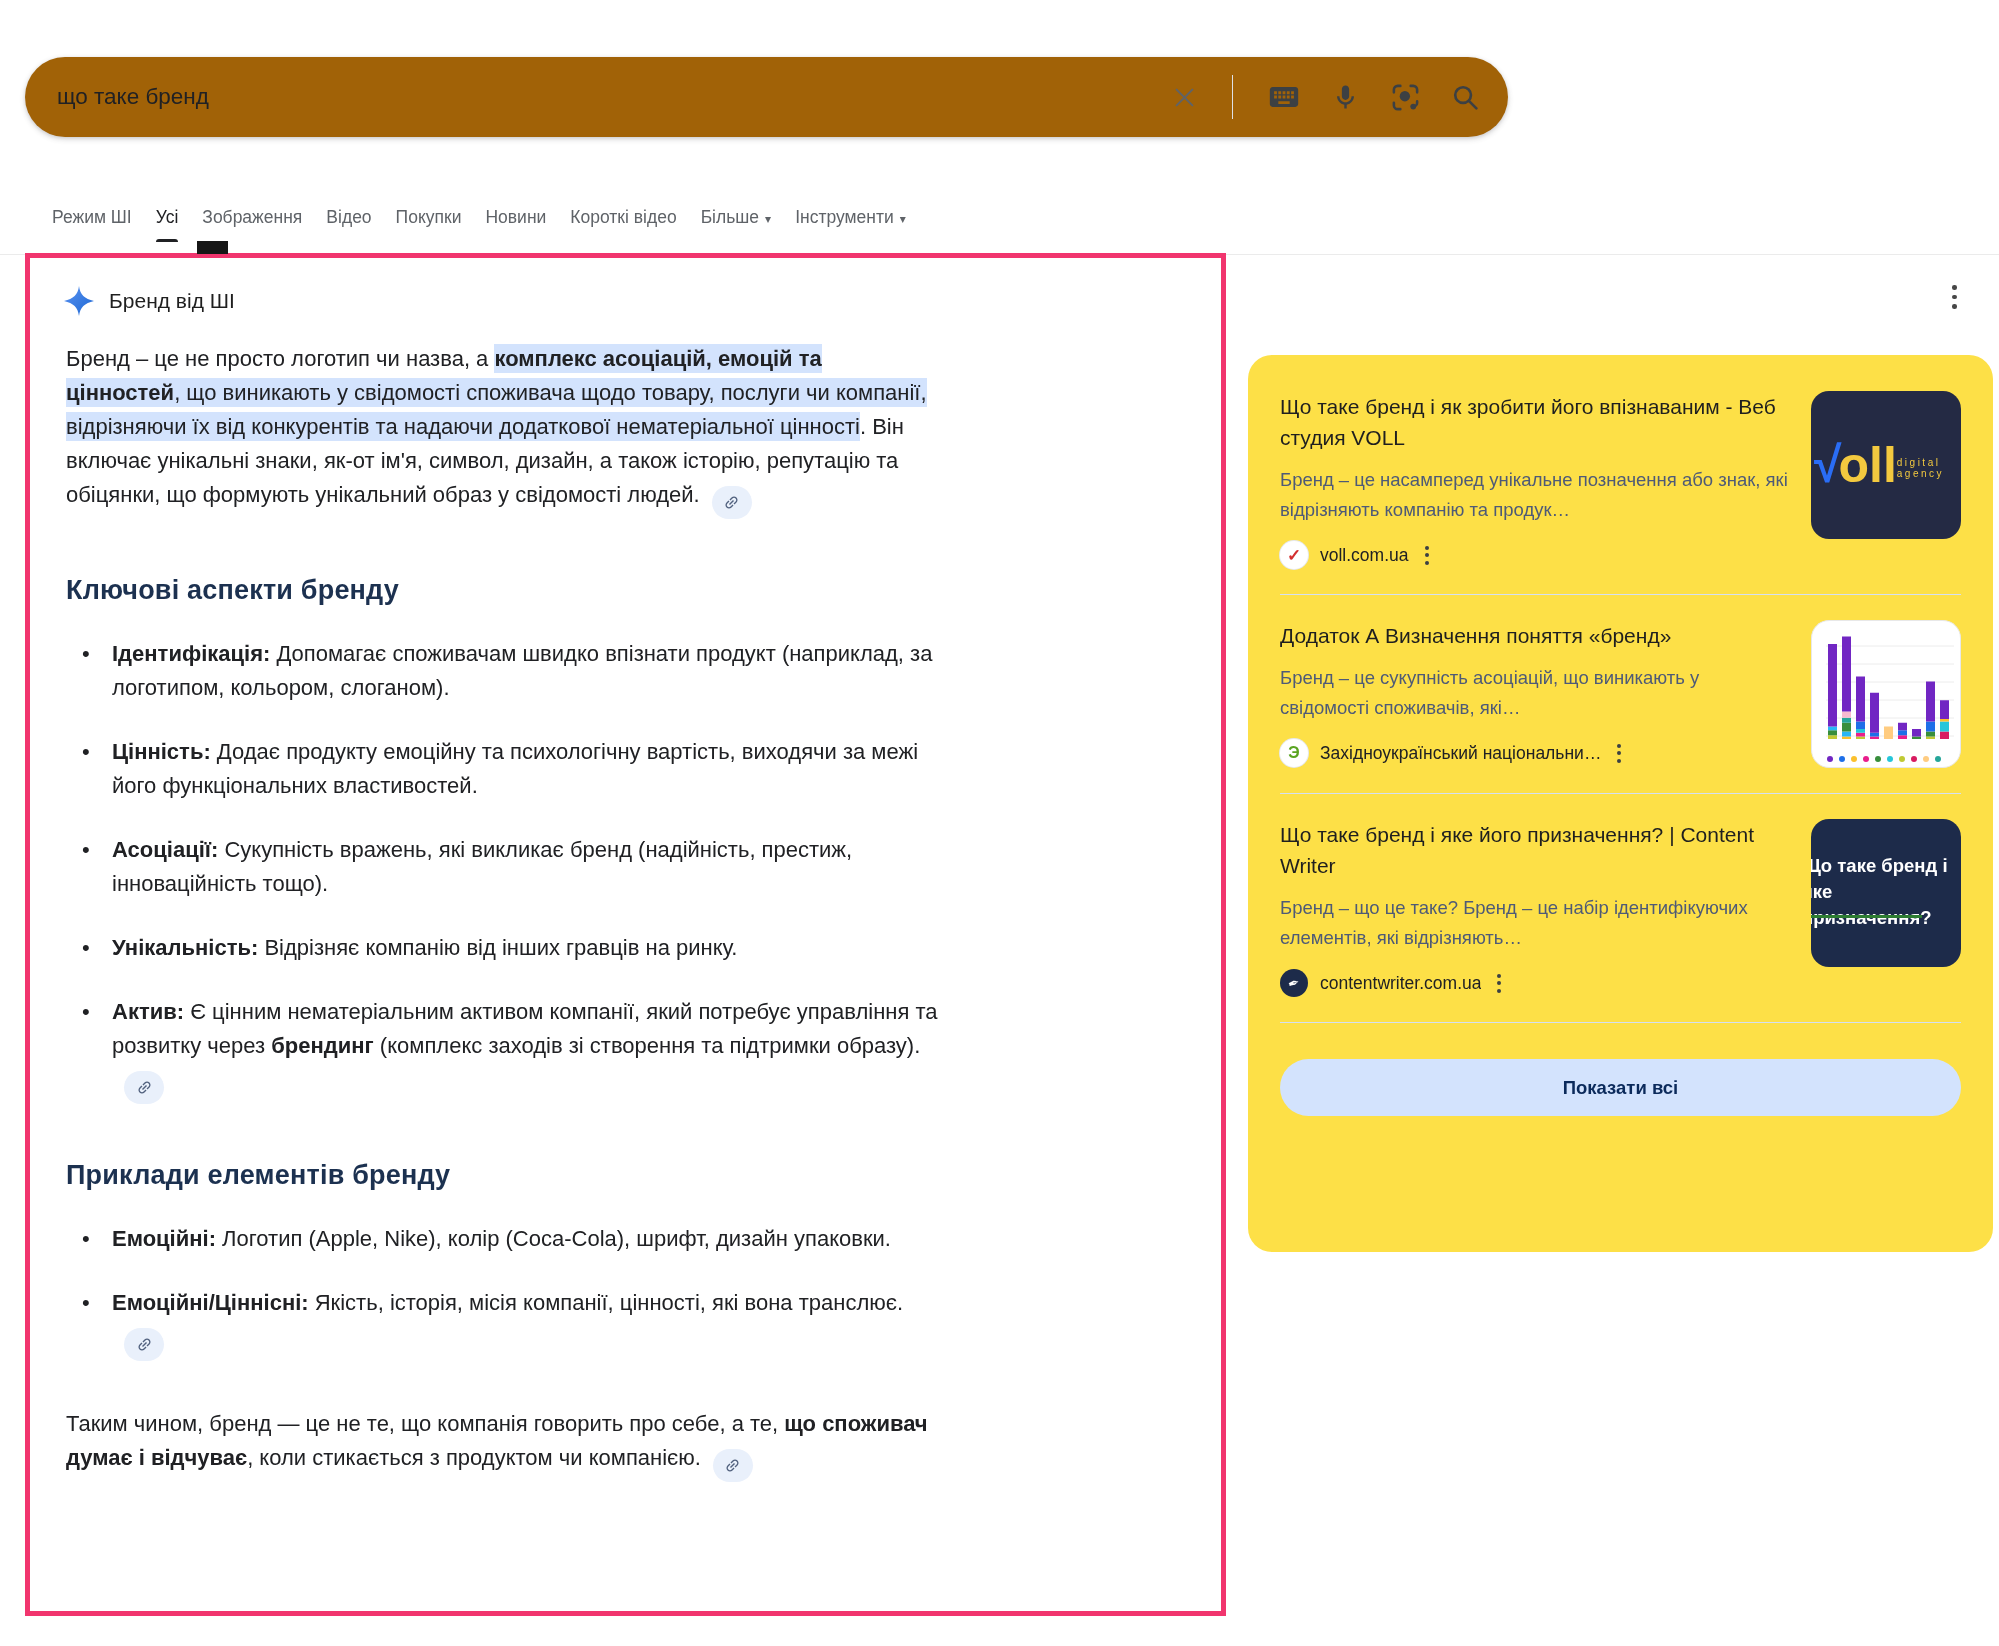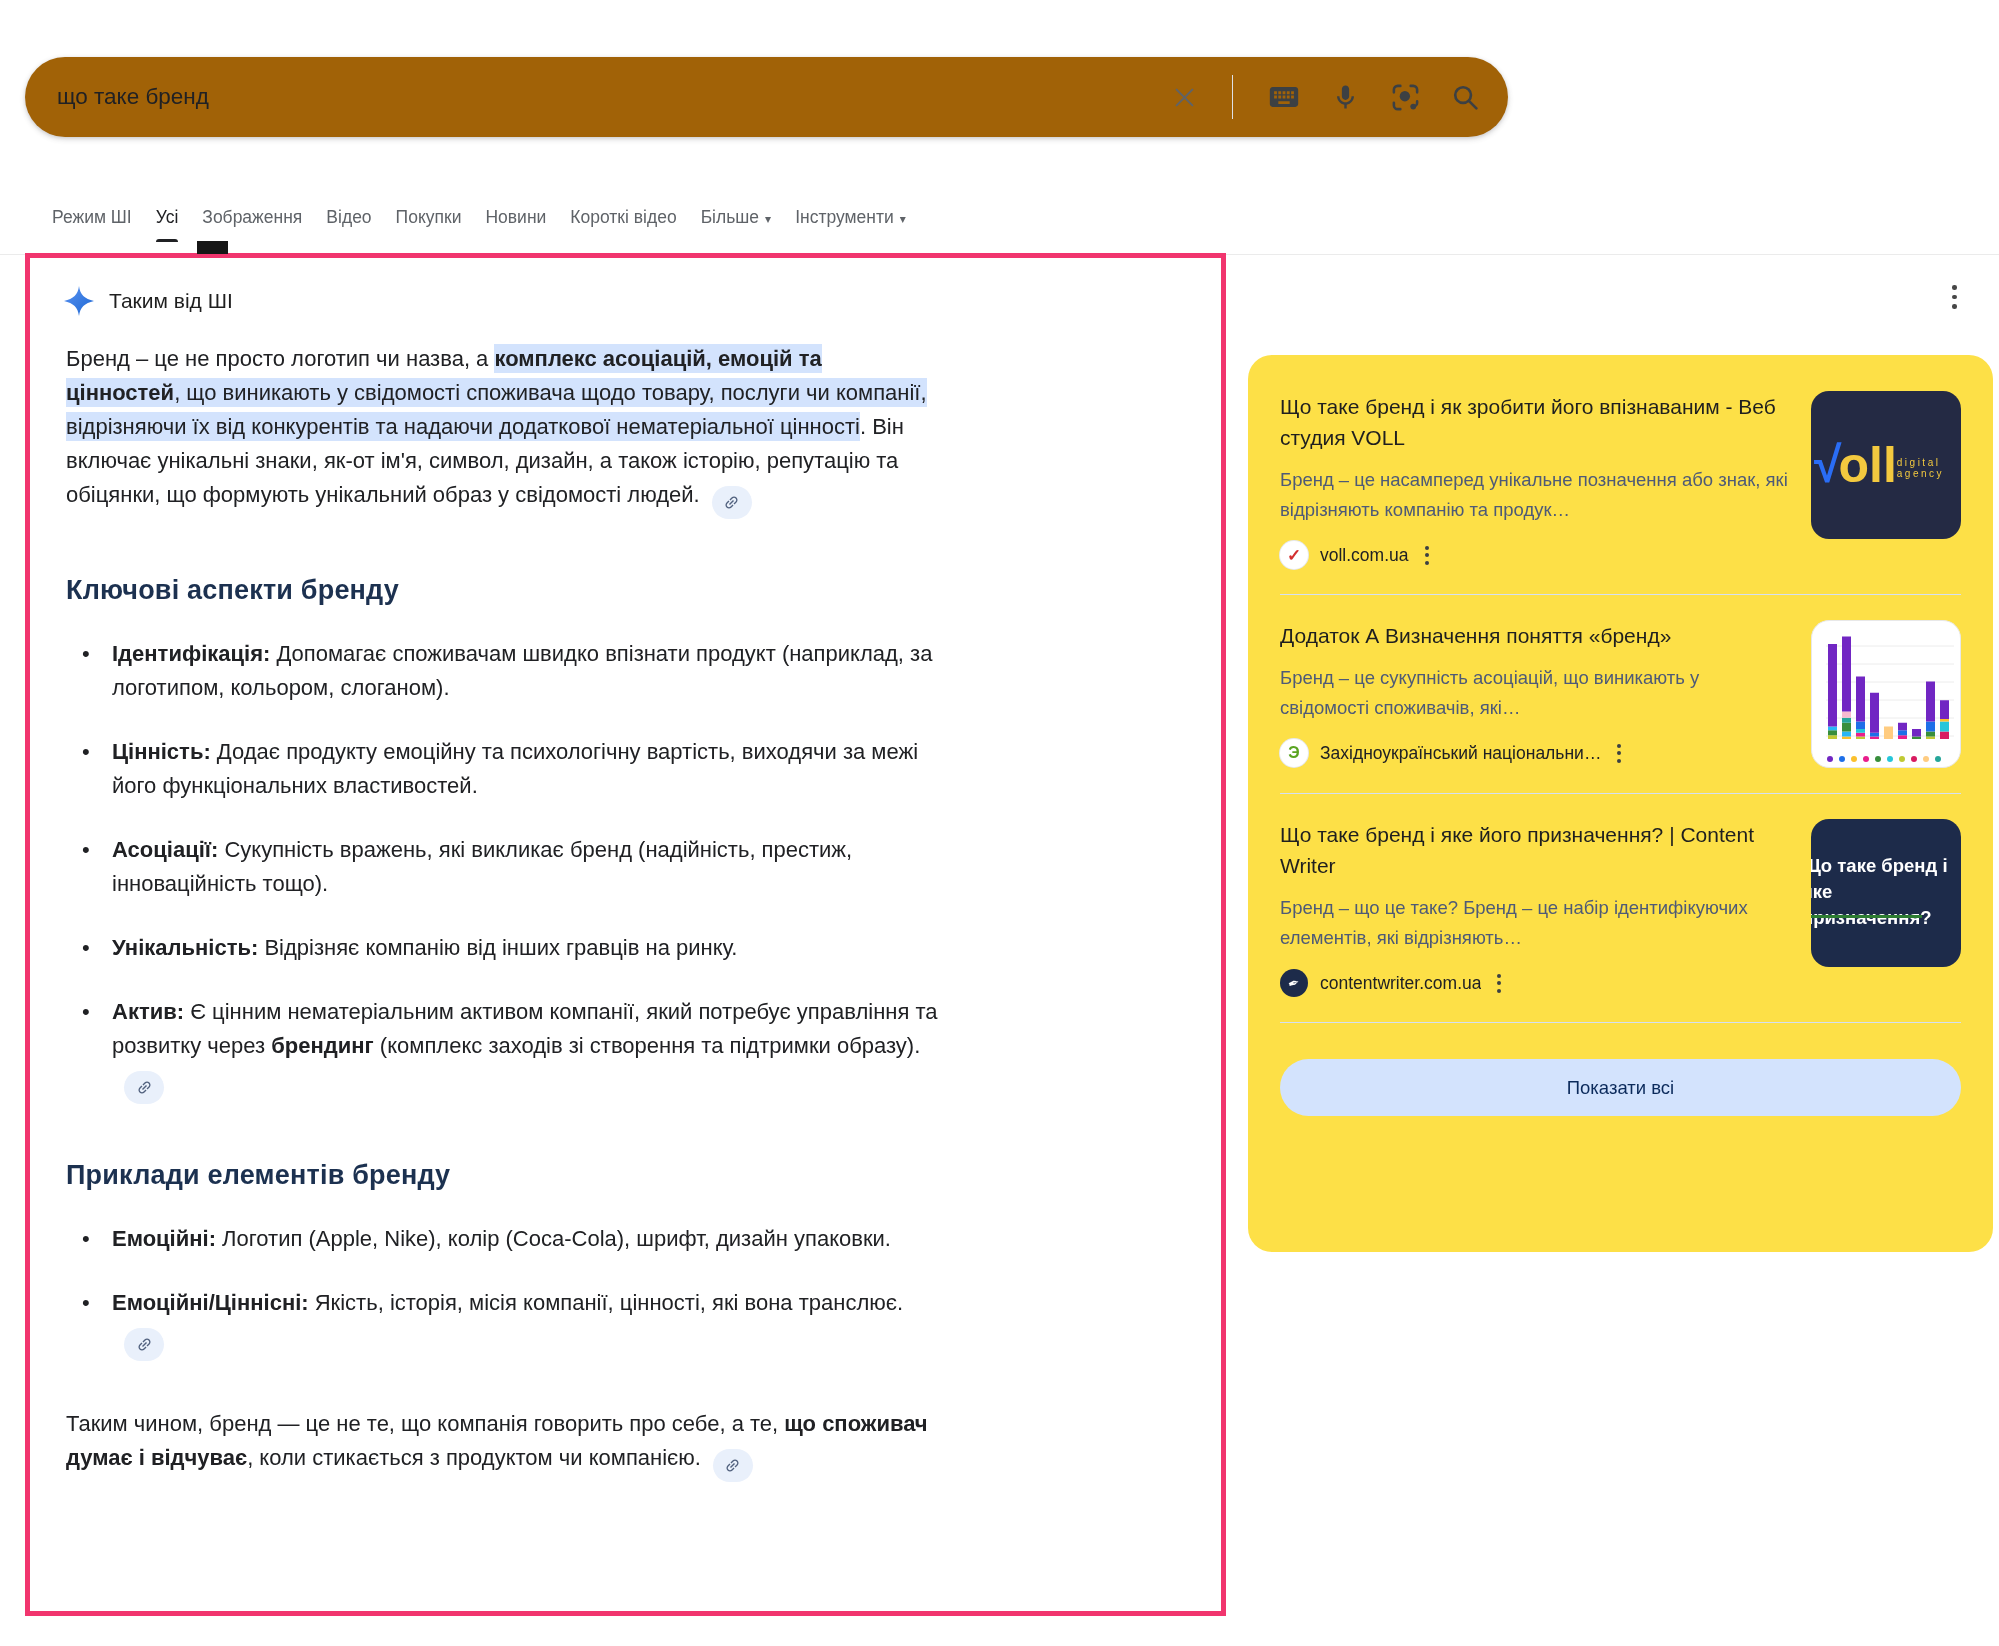--- a/index.html
+++ b/index.html
@@ -74,21 +74,21 @@
   .voll-v{color:#2a6df5;font-style:italic;}
   .voll-oll{color:#f3c93f;}
   .voll-sub{color:#f3c93f;font-size:10px;letter-spacing:2.5px;margin-top:6px;}
   .thumb.chart{background:#fff;border:1px solid #e8e8e8;box-sizing:border-box;}
   .thumb.vid{background:#1d2b4a;}
   .vid-text{position:absolute;left:-9px;top:34px;width:160px;color:#fff;font-weight:bold;font-size:18.5px;line-height:26px;}
   .vid-bar{position:absolute;left:-9px;top:96px;width:120px;height:3px;background:#2e7d32;}
   .divider{height:1px;background:#d4e0f3;margin:25px 0;}
   .show-all{
     display:block;width:100%;height:57px;border-radius:29px;background:#d3e3fd;border:none;
-    font-family:inherit;font-size:18.5px;color:#0b2a5b;margin-top:36px;cursor:pointer;
+    font-family:inherit;font-size:18.5px;color:#0b2a5b;margin-top:36px;cursor:pointer;font-weight:bold;
   }
 </style>
 </head>
 <body>
 
 <div class="searchbar">
   <span class="query">що таке бренд</span>
   <div class="sb-icons">
     <button class="sb-btn" aria-label="clear">
       <svg width="27" height="27" viewBox="0 0 24 24" fill="none" stroke="#5f6368" stroke-width="1.8" stroke-linecap="round">
@@ -145,21 +145,21 @@
       <svg width="30" height="30" viewBox="0 0 24 24">
         <defs>
             <linearGradient id="sg" x1="0" y1="0" x2="1" y2="1">
           <stop offset="0" stop-color="#5b93f2"></stop>
               <stop offset="1" stop-color="#1b66d2"></stop>
         </linearGradient>
           </defs>
         <path d="M12 0c.9 6.9 4.4 10.3 12 12-7.6 1.7-11.1 5.1-12 12-.9-6.9-4.4-10.3-12-12C7.6 10.3 11.1 6.9 12 0z" fill="url(#sg)"></path>
       </svg>
     </span>
-    <span class="ai-header-label">Таким від ШІ</span>
+    <span class="ai-header-label">Бренд від ШІ</span>
   </div>
   <div class="ai-body" id="ai-body">
       <p><span>Бренд – це не просто логотип чи назва, а </span><span class="b hl">комплекс асоціацій, емоцій та цінностей</span><span class="hl">, що виникають у свідомості споживача щодо товару, послуги чи компанії, відрізняючи їх від конкурентів та надаючи додаткової нематеріальної цінності</span><span>. Він включає унікальні знаки, як-от ім'я, символ, дизайн, а також історію, репутацію та обіцянки, що формують унікальний образ у свідомості людей.</span><span class="chip">
           <svg viewBox="0 0 24 24" width="17" height="17" fill="#51617e">
             <path d="M3.9 12c0-1.71 1.39-3.1 3.1-3.1h4V7H7c-2.76 0-5 2.24-5 5s2.24 5 5 5h4v-1.9H7c-1.71 0-3.1-1.39-3.1-3.1zM8 13h8v-2H8v2zm9-6h-4v1.9h4c1.71 0 3.1 1.39 3.1 3.1s-1.39 3.1-3.1 3.1h-4V17h4c2.76 0 5-2.24 5-5s-2.24-5-5-5z"></path>
           </svg>
         </span></p>
       <h2 class="sec">Ключові аспекти бренду</h2>
       <ul class="asp">
         <li><span class="b ">Ідентифікація:</span><span> Допомагає споживачам швидко впізнати продукт (наприклад, за логотипом, кольором, слоганом).</span></li>

